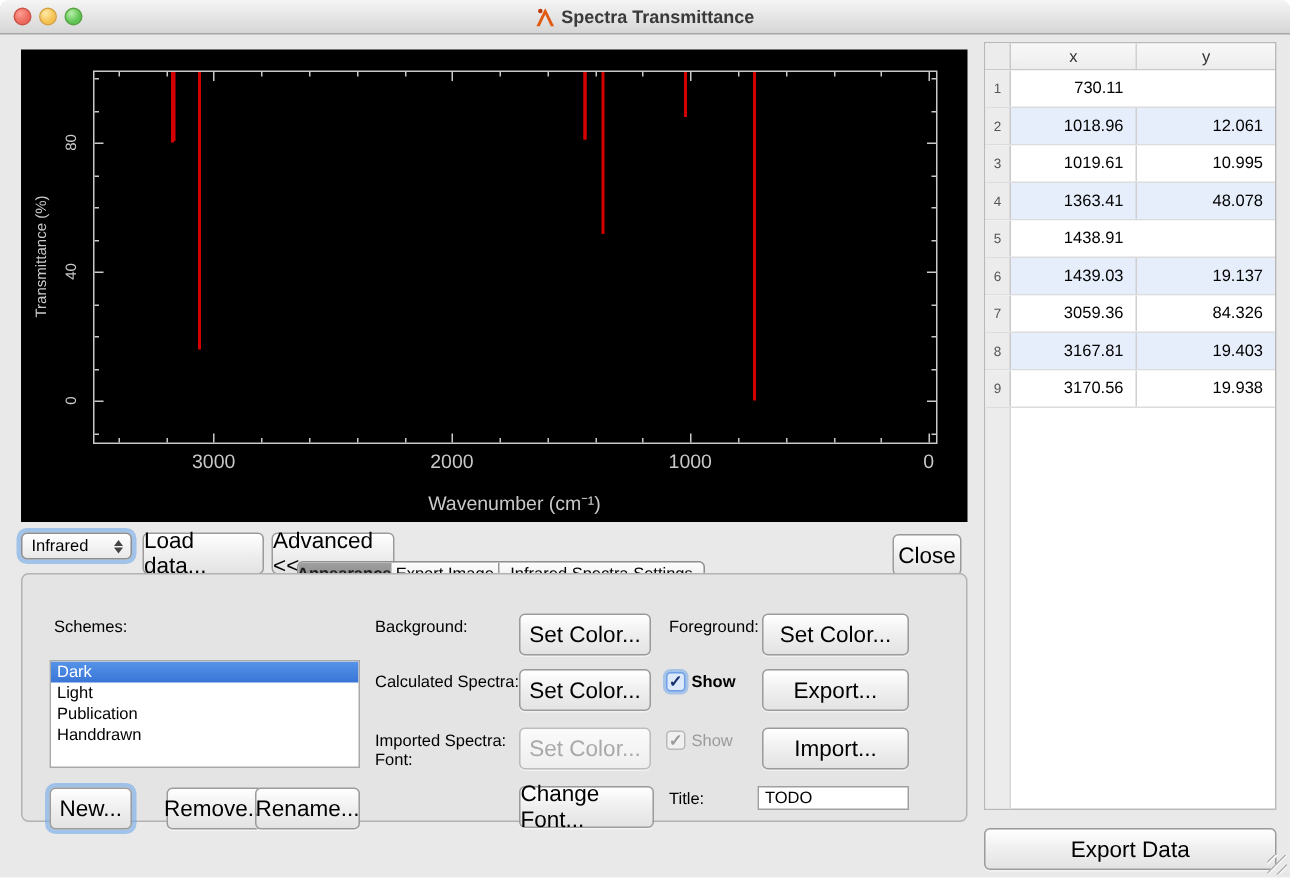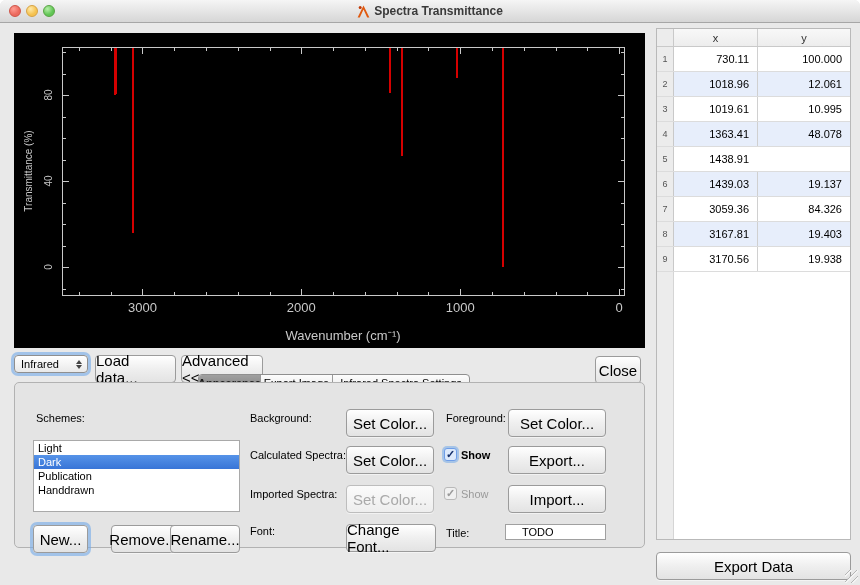--- a/index.html
+++ b/index.html
@@ -41,21 +41,21 @@
   
   .groupbox{position:absolute;left:14px;top:382px;width:631px;height:166px;border:1px solid #b2b2b2;border-radius:5px;background:#e4e4e4;box-sizing:border-box;}
   .label{position:absolute;font-size:11px;color:#000;}
   .label.dim{color:#9a9a9a;}
   .listbox{position:absolute;left:33px;top:440px;width:207px;height:72px;background:#fff;border:1px solid #a9a9a9;box-sizing:border-box;overflow:hidden;}
   .litem{height:14px;line-height:14px;padding-left:4px;font-size:11px;}
   .litem.selected{background:linear-gradient(#5693e8,#3875d7);color:#fff;}
   .checkbox{position:absolute;width:13px;height:13px;border-radius:3px;box-sizing:border-box;display:flex;align-items:center;justify-content:center;font-size:11px;font-weight:bold;}
   .checkbox.on{background:#dce9fb;border:1px solid #6f9ee8;box-shadow:0 0 0 2px rgba(115,170,233,.55);color:#16306b;}
   .checkbox.off-dim{background:#f0f0f0;border:1px solid #b9b9b9;color:#9a9a9a;}
-  .textfield{position:absolute;height:16px;border:1px solid #a0a0a0;background:#fff;font-size:11px;padding:0 16px;box-sizing:border-box;font-family:"Liberation Sans",sans-serif;}
+  .textfield{position:absolute;height:16px;border:1px solid #a0a0a0;background:#fff;font-size:11px;padding:0 4px;box-sizing:border-box;font-family:"Liberation Sans",sans-serif;}
   
   .datatable{position:absolute;left:656px;top:28px;width:195px;height:512px;background:#fff;border:1px solid #b9b9b9;box-sizing:border-box;display:flex;flex-direction:column;}
   .thead{display:flex;height:17px;background:linear-gradient(#f8f8f8,#ededed);border-bottom:1px solid #c9c9c9;flex:none;}
   .thead div{display:flex;align-items:center;justify-content:center;font-size:11px;color:#333;}
   .col-num{width:16px;flex:none;border-right:1px solid #c9c9c9;background:#ececec;}
   .col-x{width:83px;flex:none;}
   .col-y{flex:1;border-left:1px solid #d0d0d0;}
   .trow{display:flex;height:24px;flex:none;border-bottom:1px solid #dcdcdc;background:#fff;}
   .trow.alt{background:#e7eefb;}
   .trow .col-num{display:flex;align-items:center;justify-content:center;font-size:9px;color:#555;border-bottom:0;}
@@ -182,22 +182,22 @@
   <div class="tabbar">
     <div class="tab selected" style="width:62px;">Appearance</div>
     <div class="tab" style="width:72px;">Export Image</div>
     <div class="tab" style="width:136px;">Infrared Spectra Settings</div>
   </div>
 
   <div class="groupbox"></div>
 
   <div class="label" style="left:36px;top:412px;">Schemes:</div>
   <div class="listbox">
+    <div class="litem selected">Dark</div>
     <div class="litem">Light</div>
-    <div class="litem selected">Dark</div>
     <div class="litem">Publication</div>
     <div class="litem">Handdrawn</div>
   </div>
   <div class="btn focusring" style="left:33px;top:525px;width:55px;">New...</div>
   <div class="btn" style="left:95px;top:525px;width:65px;margin-left:16px;">Remove...</div>
   <div class="btn" style="left:170px;top:525px;width:70px;">Rename...</div>
 
   <div class="label" style="left:250px;top:412px;">Background:</div>
   <div class="btn" style="left:346px;top:409px;width:88px;">Set Color...</div>
   <div class="label" style="left:446px;top:412px;">Foreground:</div>
@@ -208,36 +208,35 @@
   <div class="checkbox on" style="left:444px;top:448px;">✓</div>
   <div class="label" style="left:461px;top:449px;font-weight:bold;">Show</div>
   <div class="btn" style="left:508px;top:446px;width:98px;">Export...</div>
 
   <div class="label" style="left:250px;top:488px;">Imported Spectra:</div>
   <div class="btn disabled" style="left:346px;top:485px;width:88px;">Set Color...</div>
   <div class="checkbox off-dim" style="left:444px;top:487px;">✓</div>
   <div class="label dim" style="left:461px;top:488px;">Show</div>
   <div class="btn" style="left:508px;top:485px;width:98px;">Import...</div>
 
-  <div class="label" style="left:250px;top:525px;">Font:</div>
+  <div class="label" style="left:250px;top:501px;">Font:</div>
   <div class="btn" style="left:346px;top:524px;width:90px;">Change Font...</div>
   <div class="label" style="left:446px;top:527px;">Title:</div>
   <input class="textfield" style="left: 505px; top: 524px; width: 101px;" value="TODO">
 
   <div class="datatable">
     <div class="thead">
       <div class="col-num"></div>
       <div class="col-x">x</div>
       <div class="col-y">y</div>
     </div>
     <div>
         <div class="trow">
           <div class="col-num">1</div>
           <div class="col-x cell">730.11</div>
-          <div class="col-y cell">100.000</div>
         </div>
         <div class="trow alt">
           <div class="col-num">2</div>
           <div class="col-x cell">1018.96</div>
           <div class="col-y cell">12.061</div>
         </div>
         <div class="trow">
           <div class="col-num">3</div>
           <div class="col-x cell">1019.61</div>
           <div class="col-y cell">10.995</div>

